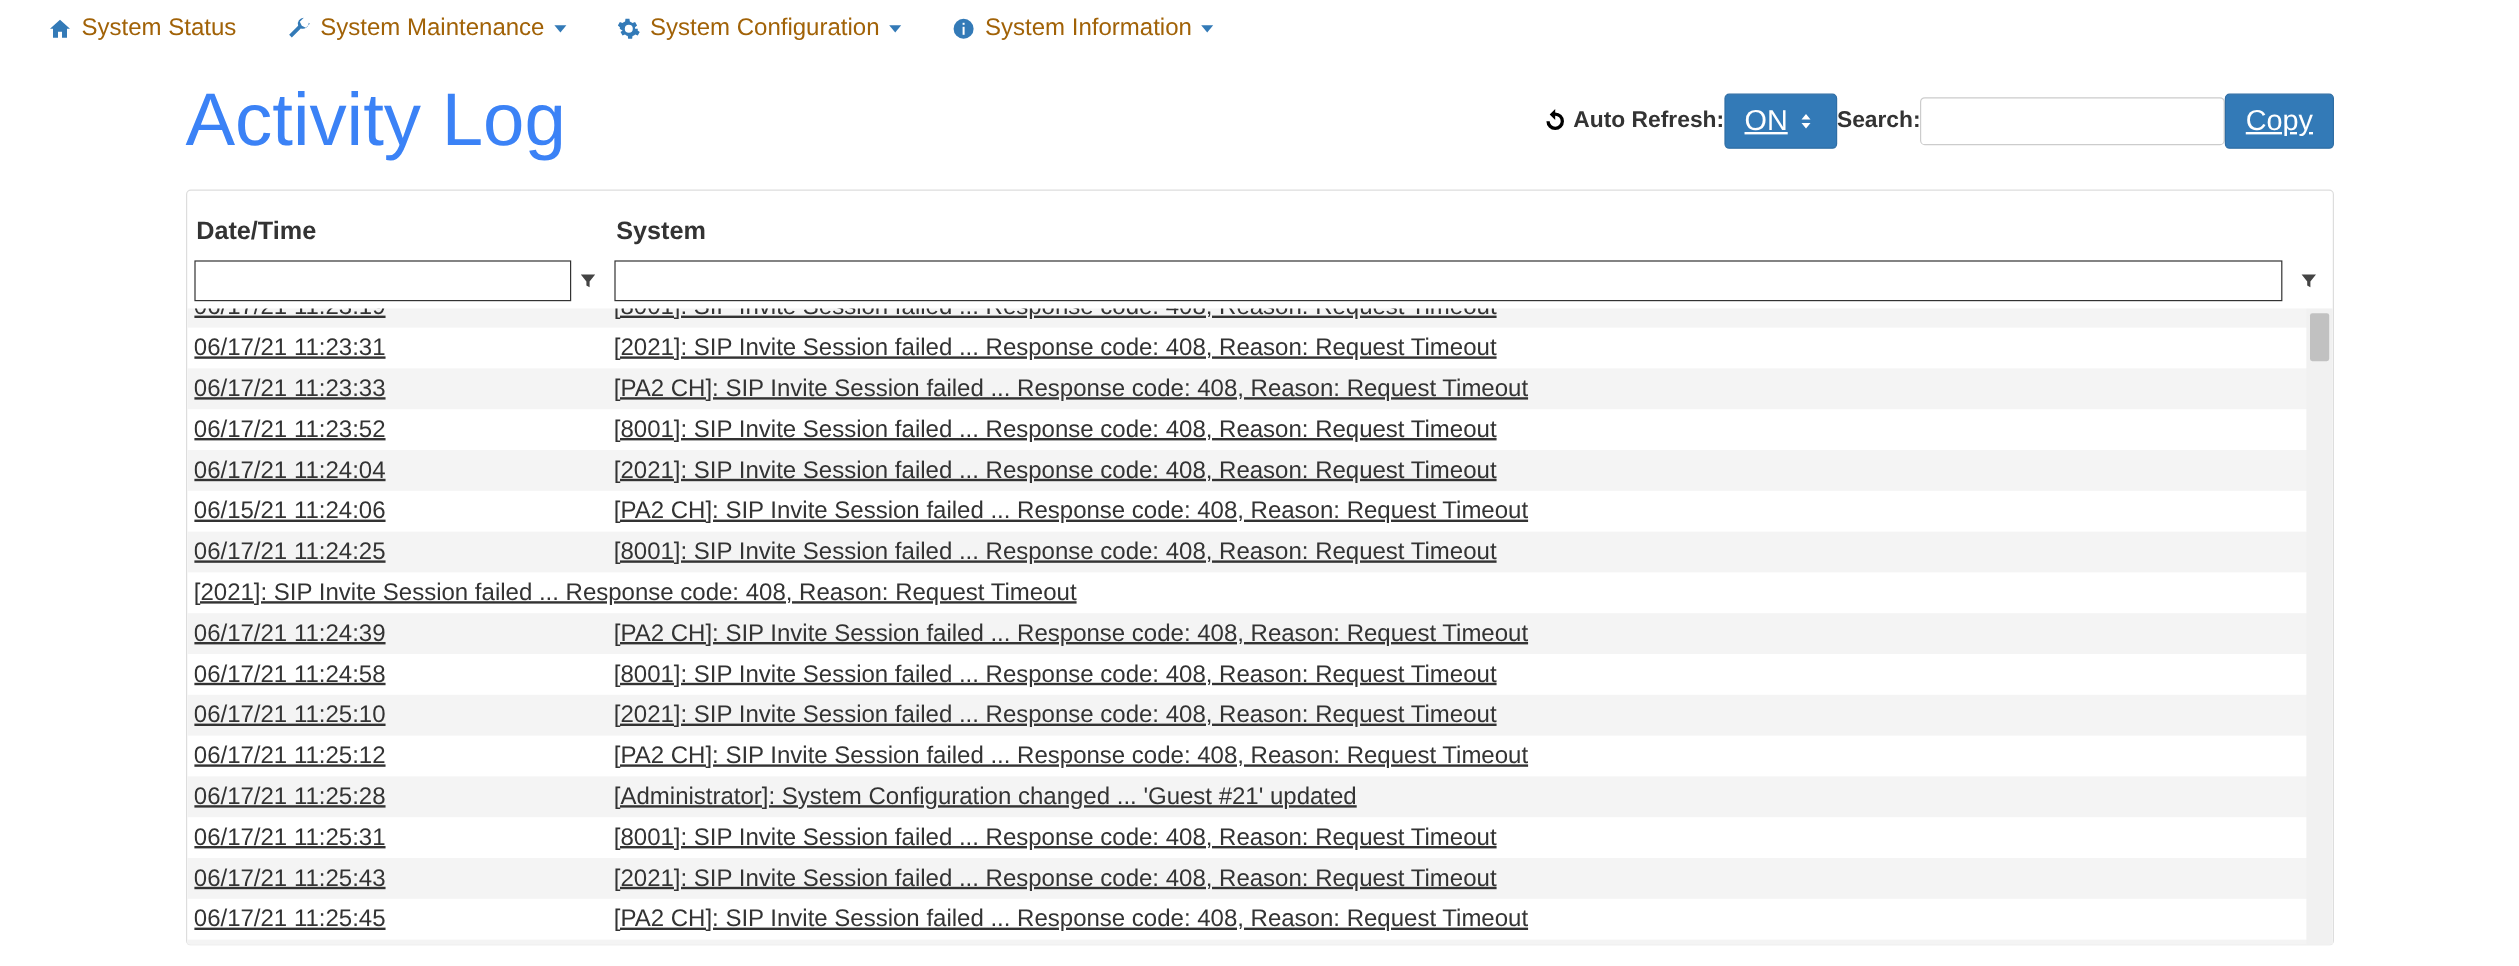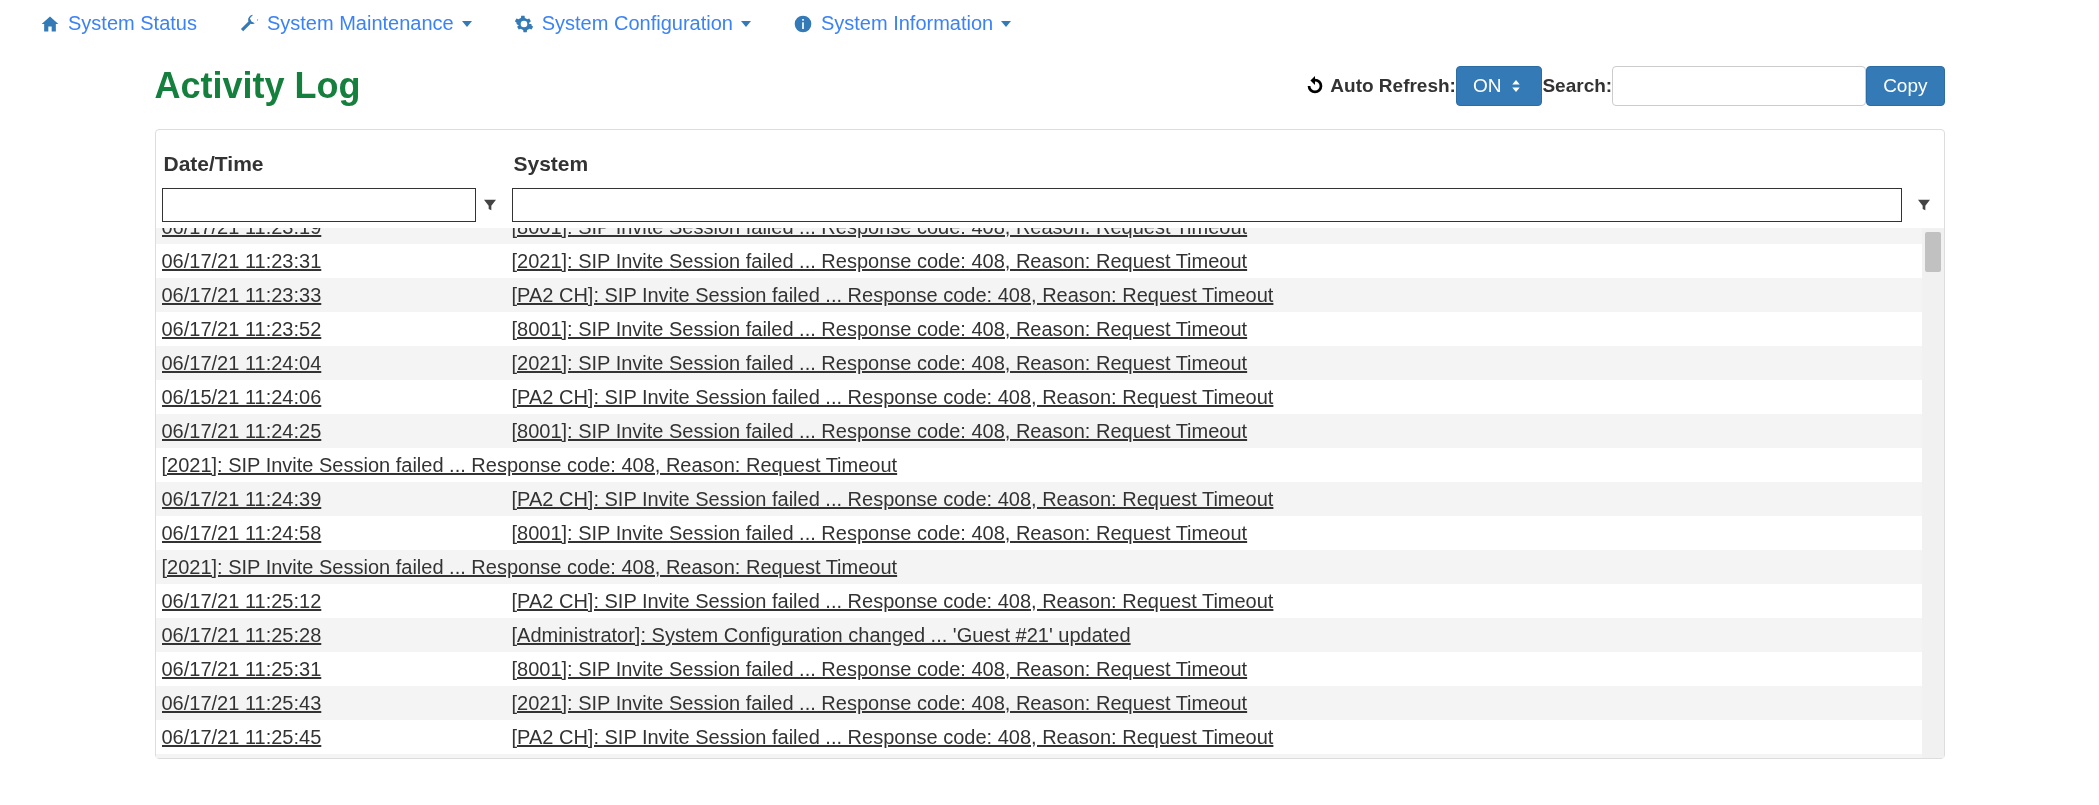--- a/index.html
+++ b/index.html
@@ -12,21 +12,21 @@
     background: #fff;
   }
   .nav {
     display: flex;
     gap: 42px;
     padding: 12px 0 12px 40px;
   }
   .nav-item {
     display: inline-flex;
     align-items: center;
-    color: #3b82f6;
+    color: #a16207;
     cursor: pointer;
     font-size: 20px;
   }
   .nav-item .glyph {
     margin-right: 8px;
     display: inline-flex;
   }
   .caret {
     display: inline-block;
     width: 0; height: 0;
@@ -40,47 +40,48 @@
     width: 1790px;
     margin: 0 auto;
   }
   .header-row {
     display: flex;
     align-items: center;
     justify-content: space-between;
     margin-top: 18px;
   }
   h1 {
-    font-size: 36px;
-    font-weight: 700;
+    font-size: 62px;
+    font-weight: 400;
     margin: 0;
-    color: #15803d;
+    color: #3b82f6;
   }
   .controls {
     display: flex;
     align-items: center;
     gap: 0;
     font-weight: 600;
   }
   .auto-refresh {
     display: inline-flex;
     align-items: center;
     gap: 4px;
   }
   .btn {
     display: inline-flex;
     align-items: center;
     background: #337ab7;
     color: #fff;
     border: 1px solid #2e6da4;
     padding: 8px 16px;
-    font-size: 19px;
+    font-size: 24px;
     cursor: pointer;
     border-radius: 4px;
     gap: 6px;
+    text-decoration: underline;
   }
   .search-input {
     width: 254px;
     height: 40px;
     padding: 4px 8px;
     font-size: 18px;
     border: 1px solid #ccc;
     border-radius: 4px;
   }
   .panel {
@@ -283,20 +284,21 @@
           </div>
           <div class="row">
             <div class="cell col-date">06/17/21 11:24:39</div>
             <div class="cell col-msg">[PA2 CH]: SIP Invite Session failed ... Response code: 408, Reason: Request Timeout</div>
           </div>
           <div class="row">
             <div class="cell col-date">06/17/21 11:24:58</div>
             <div class="cell col-msg">[8001]: SIP Invite Session failed ... Response code: 408, Reason: Request Timeout</div>
           </div>
           <div class="row">
+            <div class="cell col-date">06/17/21 11:25:10</div>
             <div class="cell col-msg">[2021]: SIP Invite Session failed ... Response code: 408, Reason: Request Timeout</div>
           </div>
           <div class="row">
             <div class="cell col-date">06/17/21 11:25:12</div>
             <div class="cell col-msg">[PA2 CH]: SIP Invite Session failed ... Response code: 408, Reason: Request Timeout</div>
           </div>
           <div class="row">
             <div class="cell col-date">06/17/21 11:25:28</div>
             <div class="cell col-msg">[Administrator]: System Configuration changed ... 'Guest #21' updated</div>
           </div>

